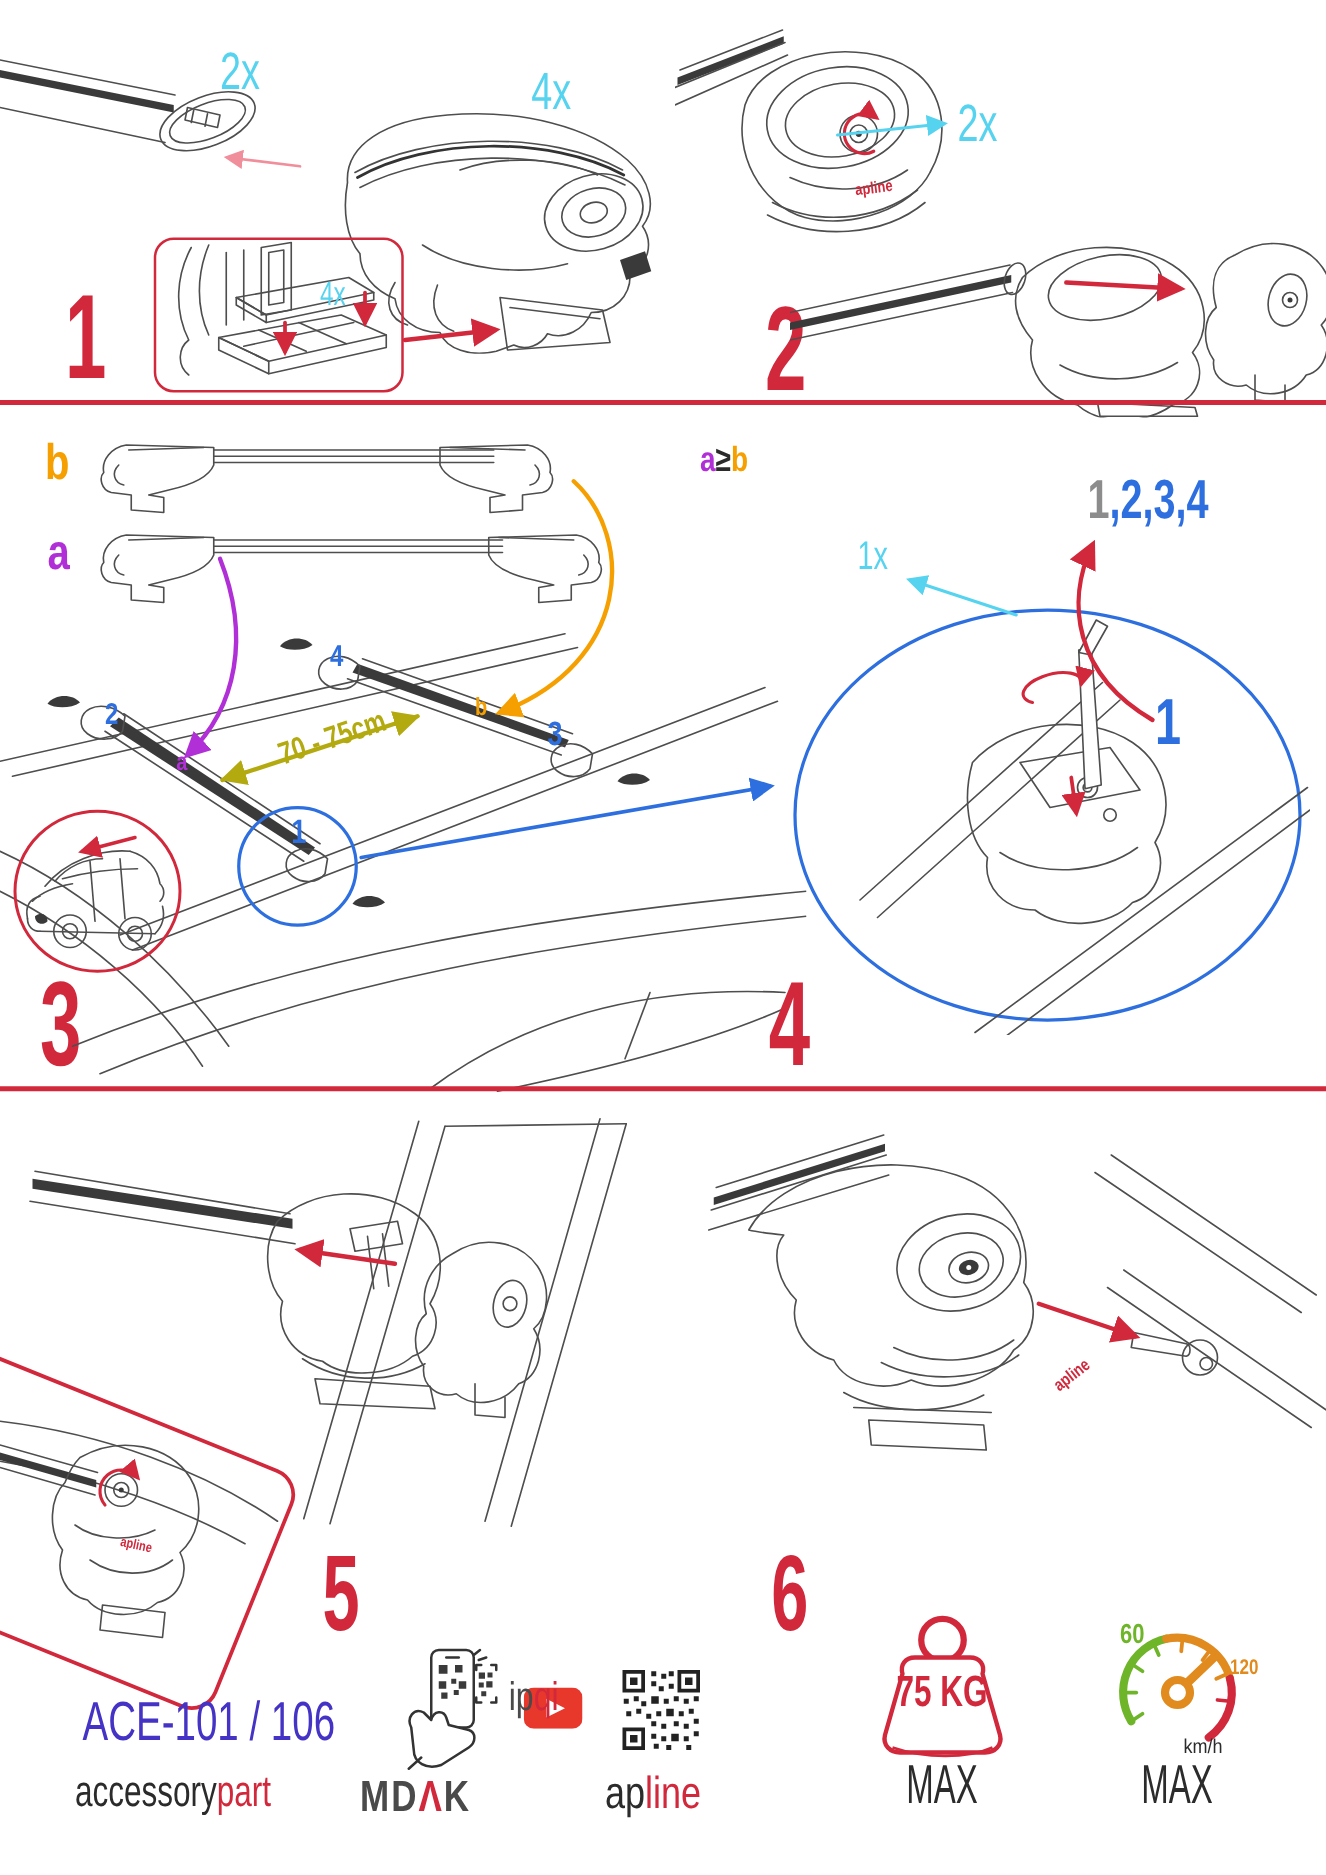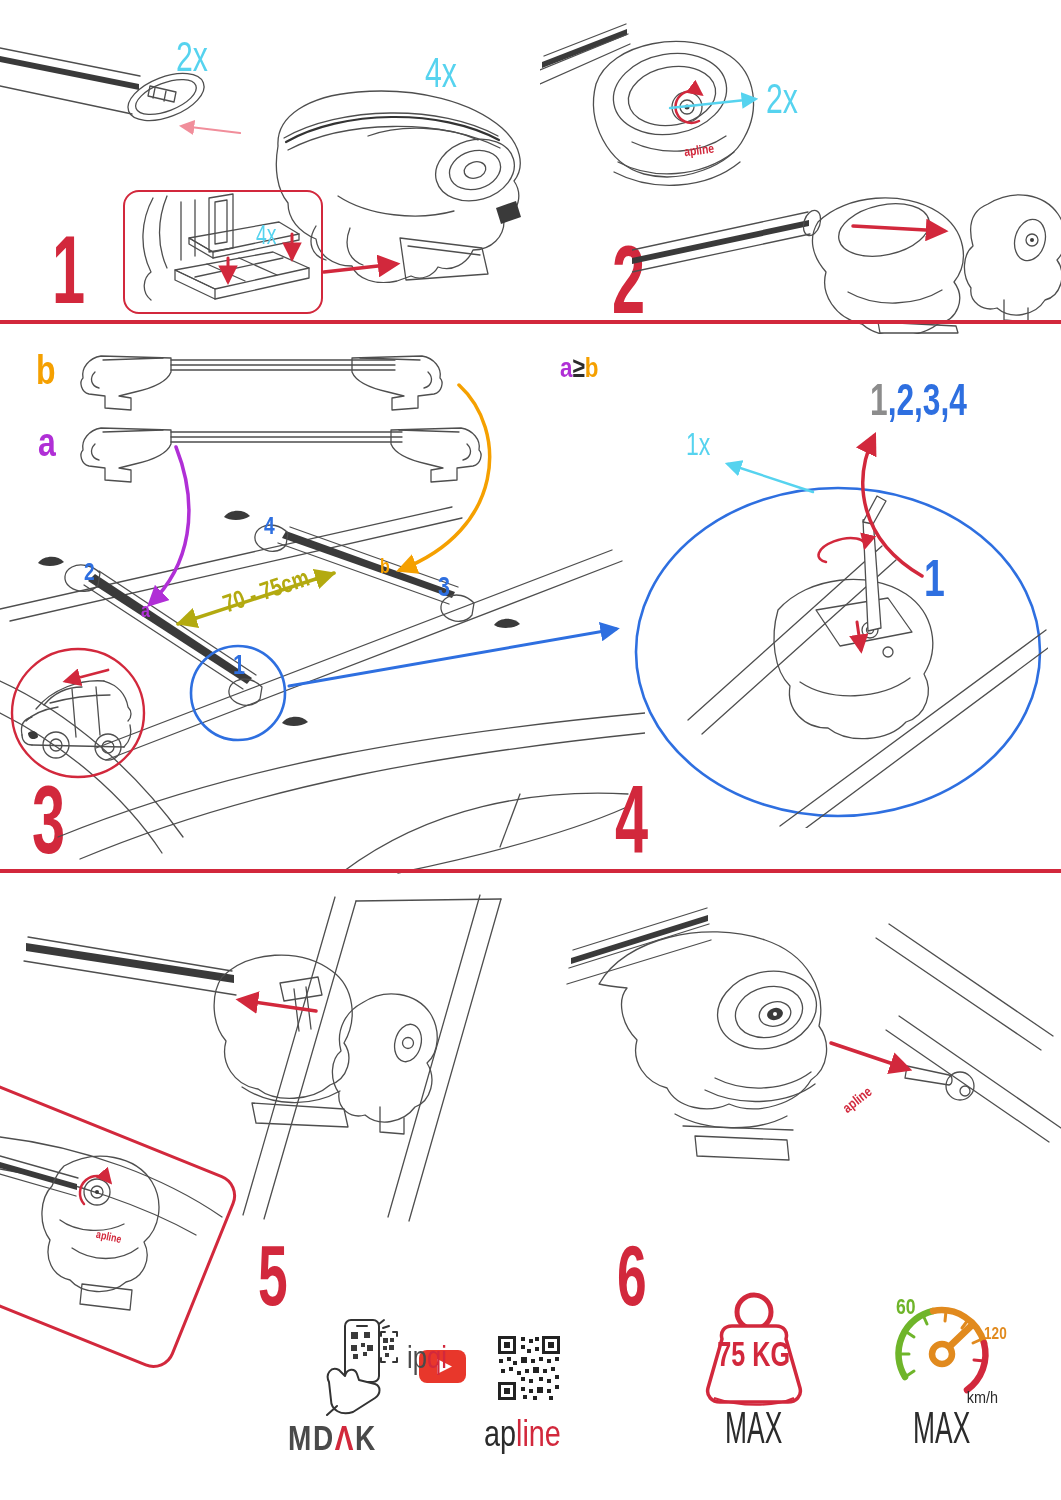--- a/index.html
+++ b/index.html
@@ -337,20 +337,24 @@
         <path d="M128,238 L238,242"></path>
       <g>
         <path d="M352,178 L394,187 C398,188 398,196 394,197 L350,190 Z" fill="#fff"></path>
         <circle cx="405" cy="198" r="14"></circle>
           <circle cx="410" cy="203" r="5"></circle>
       </g>
     </g>
   </svg>
   <div class="brand" style="left:840px;top:1090px;font-size:14px;transform:rotate(-38deg)"><span class="sq c8">apline</span></div>
 
+  <div class="t navy" style="left:66px;top:1356px;font-size:44px"><span class="sq c7">ACE-101 / 106</span></div>
+  <div class="t" style="left:60px;top:1416px;font-size:35px">
+    <span class="sq c72"><span class="ink">accessory</span><span class="red">part</span></span>
+  </div>
 
   <svg class="abs" style="left:323px;top:1318px" width="78" height="98" viewBox="0 0 78 98">
     <g class="art" style="stroke:#333;stroke-width:2">
       <rect x="22" y="2" width="34" height="62" rx="6"></rect>
       <path d="M34,8 L44,8"></path>
       <path d="M56,6 L61,2"></path>
         <path d="M60,10 L66,8"></path>
       <path d="M58,18 L58,14 L62,14"></path>
         <path d="M70,14 L74,14 L74,18"></path>
       <path d="M58,40 L58,44 L62,44"></path>
@@ -457,21 +461,21 @@
       <path d="M68,19 L67,29" class="sk-go"></path>
         <path d="M90,28 L84,36" class="sk-go"></path>
       <path d="M104,47 L95,51" class="sk-go"></path>
         <path d="M106,69 L96,68" class="sk-red"></path>
     </g>
     <path d="M70,56 L93,34" class="sk-go" stroke-width="7" stroke-linecap="round" fill="none"></path>
     <circle cx="64" cy="62" r="10" fill="#fff" class="sk-go" stroke-width="6.5"></circle>
   </svg>
   <div class="t green b" style="left:896px;top:1296px;font-size:22px"><span class="sq c8">60</span></div>
   <div class="t gorange b" style="left:984px;top:1325px;font-size:17px"><span class="sq c8">120</span></div>
-  <div class="t ink" style="left:872px;top:1390px;width:128px;text-align:right;font-size:16px"><span class="sqc c9">km/h</span></div>
+  <div class="t ink" style="left:898px;top:1390px;width:128px;text-align:center;font-size:16px"><span class="sqc c9">km/h</span></div>
   <div class="t ink" style="left:878px;top:1406px;width:128px;text-align:center;font-size:44px"><span class="sqc c6">MAX</span></div>
 
   <svg class="abs" style="left:0;top:0;pointer-events:none;z-index:50" width="1061" height="1500" viewBox="0 0 1061 1500">
     <defs>
       <marker id="mRed" viewBox="0 0 10 10" refX="8" refY="5" markerWidth="6.5" markerHeight="6.5" orient="auto">
           <path d="M0,0 L10,5 L0,10 Z" class="fl-red"></path>
         </marker>
       <marker id="mPink" viewBox="0 0 10 10" refX="8" refY="5" markerWidth="7" markerHeight="7" orient="auto">
           <path d="M0,0 L10,5 L0,10 Z" class="fl-pink"></path>
         </marker>

